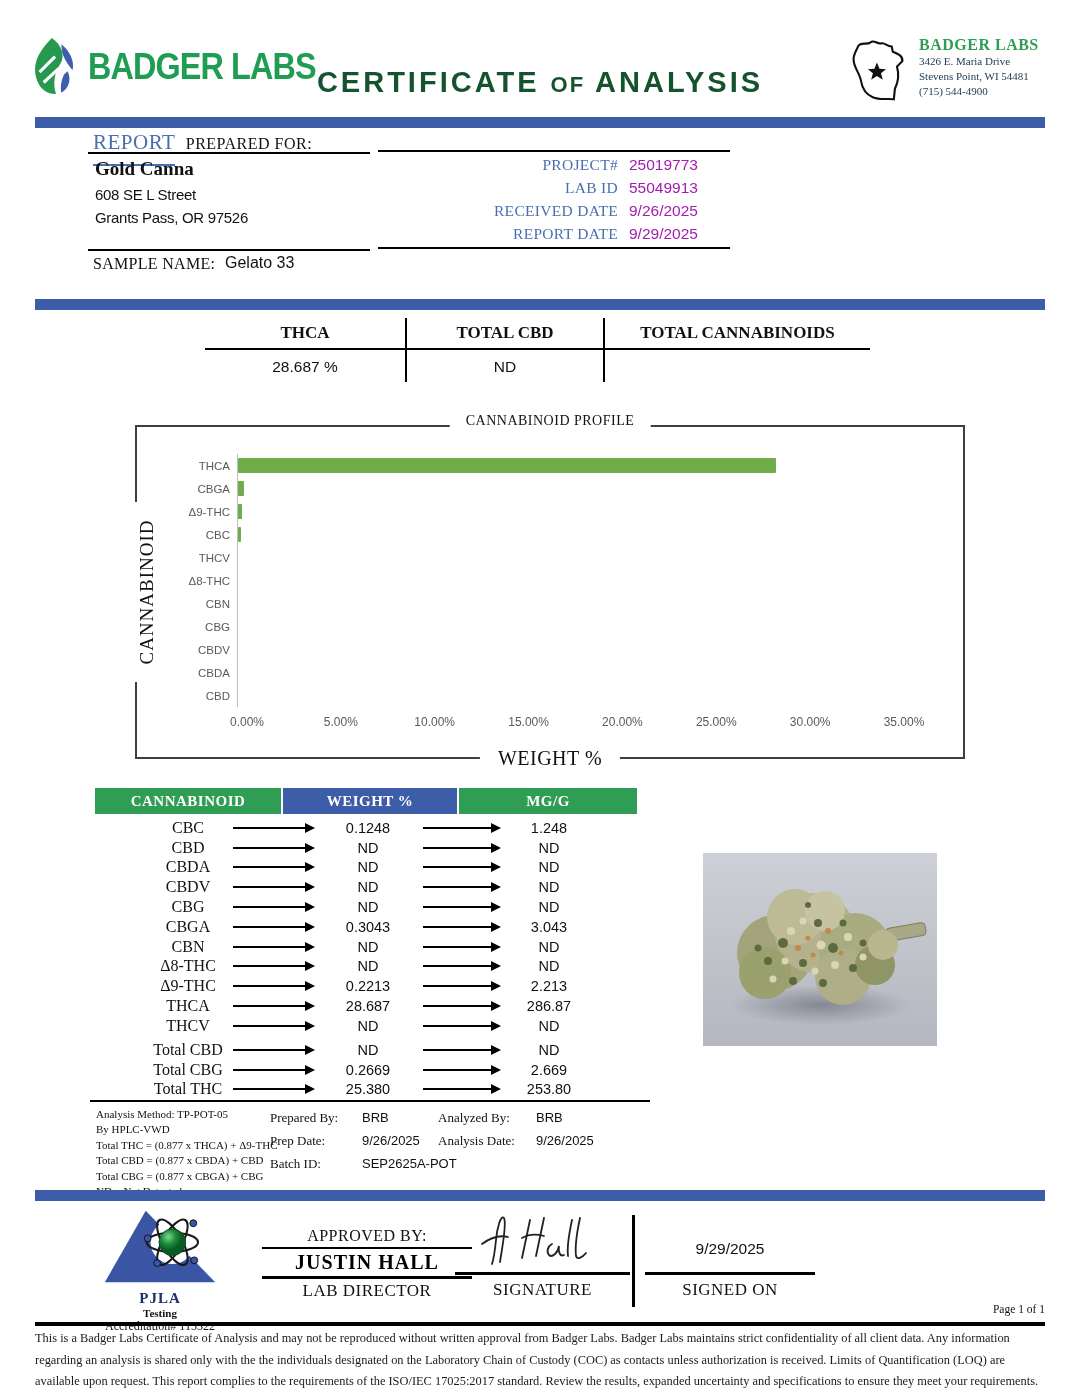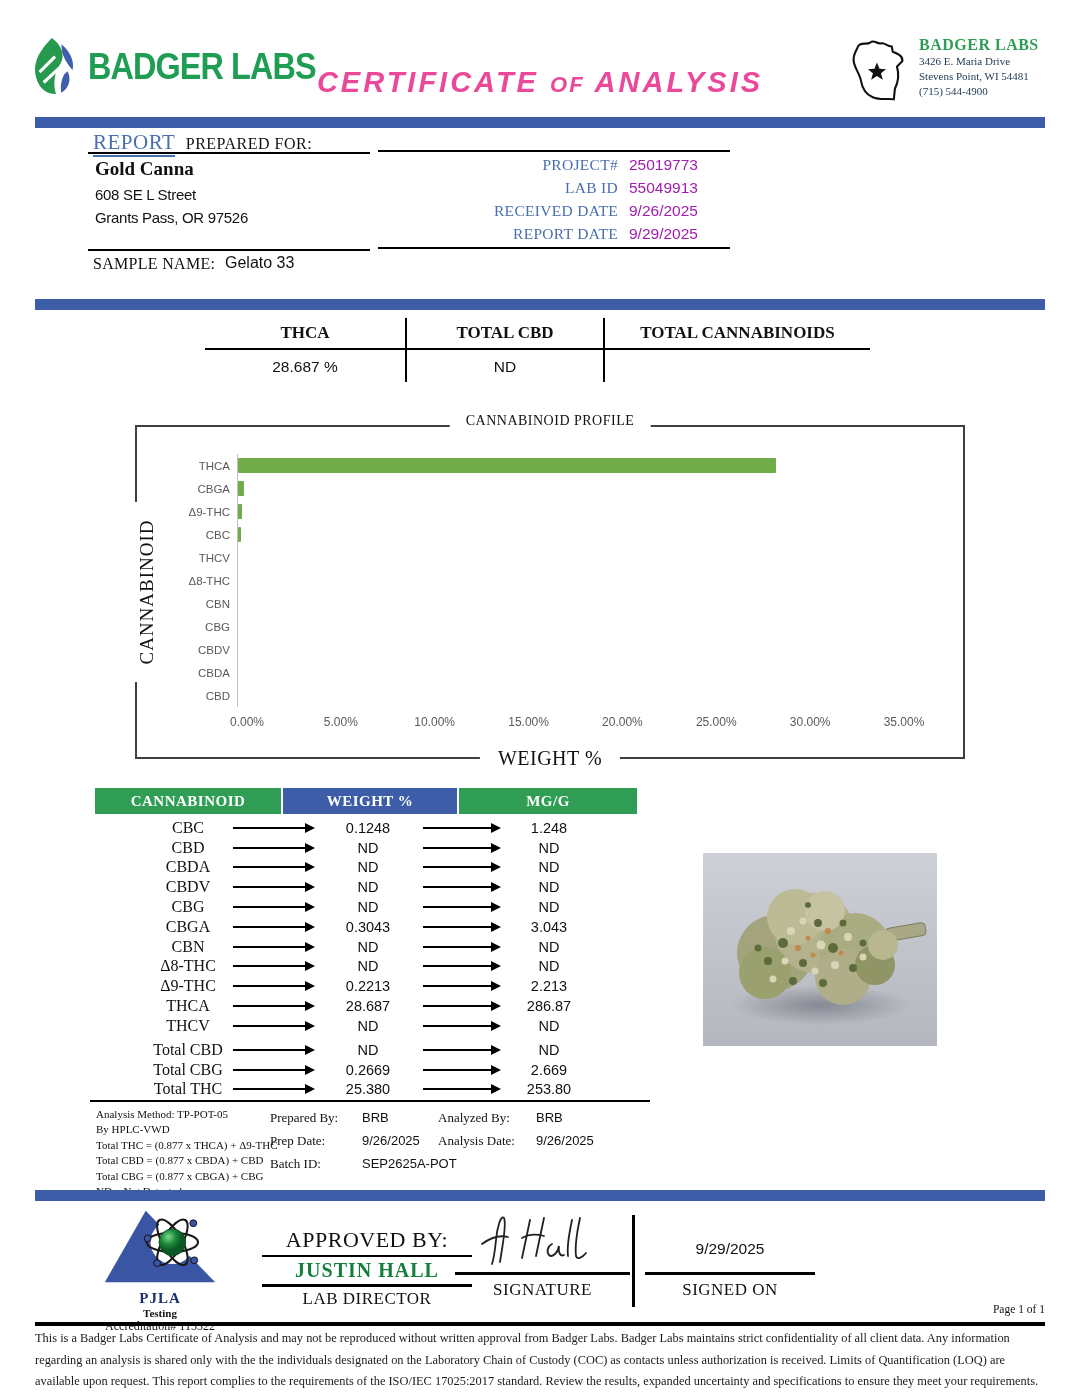--- a/index.html
+++ b/index.html
@@ -6,29 +6,29 @@
   #page{position:relative;width:1080px;height:1398px;background:#fff;overflow:hidden;
         font-family:"Liberation Serif",serif;color:#111;}
   .abs{position:absolute;}
   .bluebar{position:absolute;left:35px;width:1010px;height:11px;background:#3d5da8;}
 
   
   .brand{display:flex;align-items:center;gap:10px;}
   .brand-text{font-family:"Liberation Sans",sans-serif;font-weight:bold;font-size:36px;
               color:#1f9e53;letter-spacing:-1px;transform:scaleX(.9);transform-origin:left center;white-space:nowrap;}
   .doc-title{font-family:"Liberation Sans",sans-serif;font-weight:bold;font-size:29px;
-             letter-spacing:3px;color:#ec4899;white-space:nowrap;font-style:italic;}
+             letter-spacing:3px;color:#14532d;white-space:nowrap;}
   .doc-title .of{font-size:22px;letter-spacing:2px;}
   .lab-badge{display:flex;gap:8px;align-items:flex-start;}
   .lab-name{color:#2f9e54;font-size:16px;font-weight:bold;letter-spacing:.5px;}
   .lab-addr{font-size:11px;color:#223c55;line-height:1.35;}
 
   
   .rp-head{font-size:16px;letter-spacing:.5px;}
-  .rp-head .blue{color:#4a6fae;font-size:21px;border-bottom:2px solid #4a6fae;padding-bottom:1px;margin-right:6px;}
+  .rp-head .blue{color:#4a6fae;font-size:21px;border-bottom:2px solid #4a6fae;padding-bottom:10px;margin-right:6px;}
   .hline{position:absolute;background:#000;height:2px;}
   .client-name{font-size:19px;font-weight:bold;}
   .client-line{font-family:"Liberation Sans",sans-serif;font-size:15px;letter-spacing:-.3px;}
   .meta-row{display:flex;height:23px;align-items:baseline;}
   .meta-label{width:230px;text-align:right;color:#4a6fae;font-size:15.5px;letter-spacing:.3px;}
   .meta-value{margin-left:11px;font-family:"Liberation Sans",sans-serif;font-size:15.5px;color:#a21caf;}
   .sample-label{font-size:16px;letter-spacing:.3px;}
   .sample-value{font-family:"Liberation Sans",sans-serif;font-size:16px;}
 
   
@@ -73,24 +73,24 @@
 
   
   .method{position:absolute;left:90px;top:1100px;width:560px;border-top:2px solid #000;padding-top:5px;}
   .mline{font-size:11px;line-height:1.4;color:#111;}
   .prow{display:flex;height:23px;align-items:flex-start;font-size:13px;}
   .plabel{width:92px;} .plabel2{width:98px;}
   .pvalue{font-family:"Liberation Sans",sans-serif;font-size:13px;}
 
   
   .appr{position:absolute;left:262px;top:1227px;width:210px;text-align:center;}
-  .appr-lab{font-size:22px;letter-spacing:.5px;}
+  .appr-lab{font-size:16px;letter-spacing:.5px;}
   .appr-line{height:2px;background:#000;margin:2px 0;}
   .appr-line.thick{height:3px;}
-  .appr-name{font-size:20px;color:#15803d;letter-spacing:1px;font-weight:bold;}
+  .appr-name{font-size:20px;color:#000000;letter-spacing:1px;font-weight:bold;}
   .appr-role{font-size:17px;letter-spacing:.5px;margin-top:2px;}
   .siglab{font-size:17px;letter-spacing:.5px;text-align:center;}
   .pjla-txt{text-align:center;line-height:1.15;}
   .pjla-name{font-weight:bold;font-size:15px;color:#1e2f6e;letter-spacing:1px;}
   .pjla-testing{font-weight:bold;font-size:11px;color:#111;}
   .pjla-accr{font-size:12px;color:#111;}
 
   
   .pagenum{position:absolute;right:35px;top:1303px;font-size:11.5px;}
   .bottom-rule{position:absolute;left:35px;top:1322px;width:1010px;height:4px;background:#000;}

